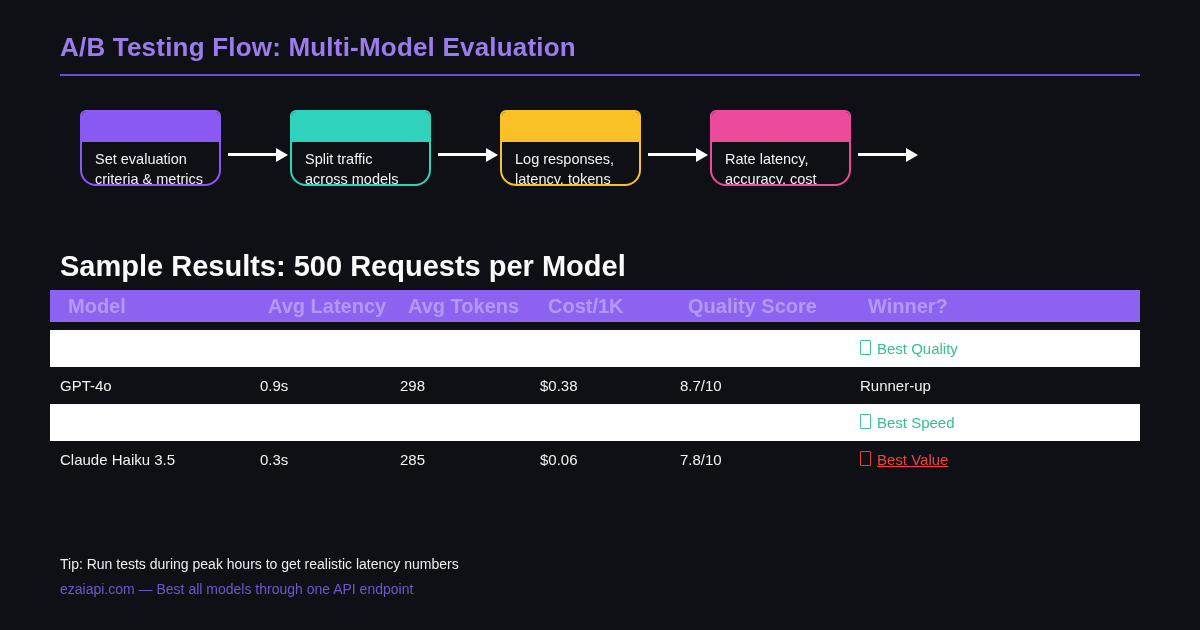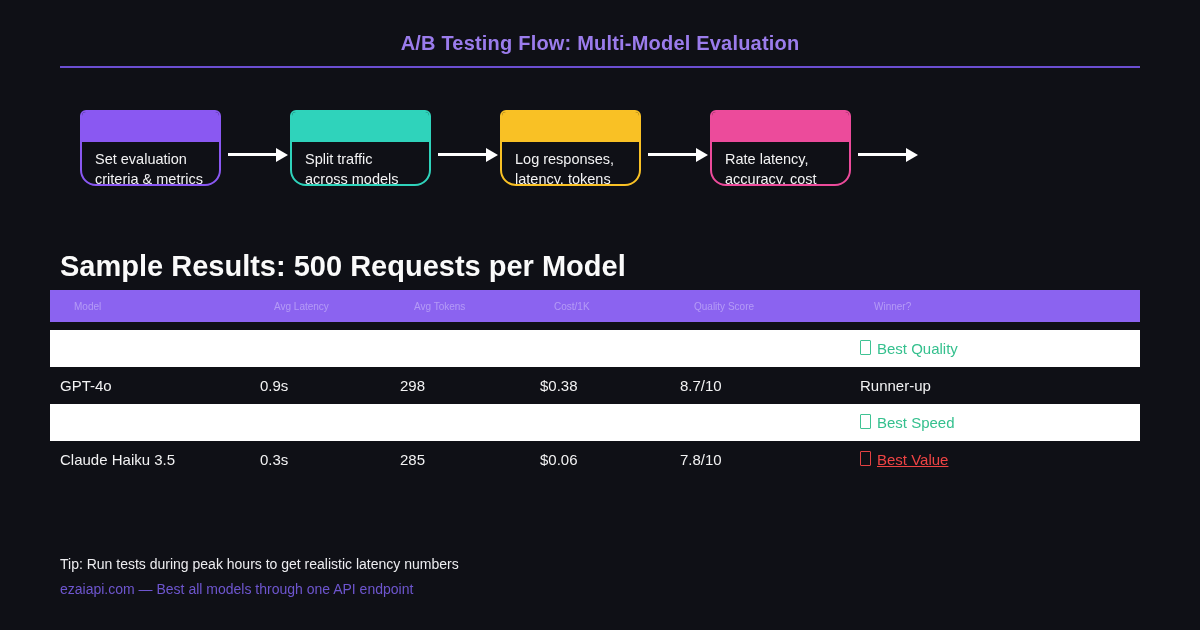--- a/index.html
+++ b/index.html
@@ -3,42 +3,42 @@
 <meta charset="utf-8">
 <style>
   html,body{margin:0;padding:0;}
   body{
     width:1200px;height:630px;position:relative;overflow:hidden;
     background:#0f1016;
     font-family:"Liberation Sans", sans-serif;
   }
   
   .title-wrap{position:absolute;left:60px;top:32px;width:1080px;}
-  .page-title{margin:0;font-size:20px;font-weight:700;color:#9b7cec;letter-spacing:.2px;text-align:center;}
+  .page-title{margin:0;font-size:26px;font-weight:700;color:#9b7cec;letter-spacing:.2px;}
   .title-underline{margin-top:11px;height:2px;background:#6b4ed2;}
 
   
   .flow{position:absolute;left:80px;top:110px;display:flex;align-items:flex-start;}
   .flow-box{
     width:141px;height:76px;box-sizing:border-box;
     border:2px solid #888;border-radius:6px 6px 16px 16px;
     overflow:hidden;background:#0f1016;display:flex;flex-direction:column;flex:none;
   }
   .flow-head{height:30px;flex:none;}
   .flow-body{flex:1;padding:7px 6px 0 13px;font-size:14.5px;line-height:20px;color:#f3f3f4;}
   .flow-arrow{width:69px;height:90px;position:relative;flex:none;}
   .flow-arrow .line{position:absolute;left:7px;right:13px;top:50%;height:3px;margin-top:-2px;background:#ffffff;}
   .flow-arrow .tri{position:absolute;right:2px;top:50%;margin-top:-7px;width:0;height:0;
     border-left:12px solid #ffffff;border-top:7px solid transparent;border-bottom:7px solid transparent;}
 
   
   .section-heading{position:absolute;left:60px;top:250px;margin:0;font-size:29px;font-weight:700;color:#fafafa;}
   .results-table{position:absolute;left:50px;top:290px;width:1090px;}
   .thead{display:flex;height:32px;align-items:center;margin-bottom:8px;}
-  .th{font-size:10px;font-weight:400;box-sizing:border-box;padding-left:24px;white-space:nowrap;}
+  .th{font-size:20px;font-weight:700;box-sizing:border-box;padding-left:18px;white-space:nowrap;}
   .trow{display:flex;height:37px;align-items:center;}
   .trow.light{background:#ffffff;}
   .trow.dark{background:transparent;}
   .td{font-size:15px;color:#f2f2f3;box-sizing:border-box;padding-left:10px;white-space:nowrap;}
   .tofu{display:inline-block;width:9px;height:13px;border:1px solid currentColor;border-radius:1px;
     margin-right:6px;vertical-align:-1px;opacity:.95;}
 
   
   .footer{position:absolute;left:60px;top:556px;}
   .tip{font-size:14px;color:#ededf0;margin:0 0 9px 0;}

